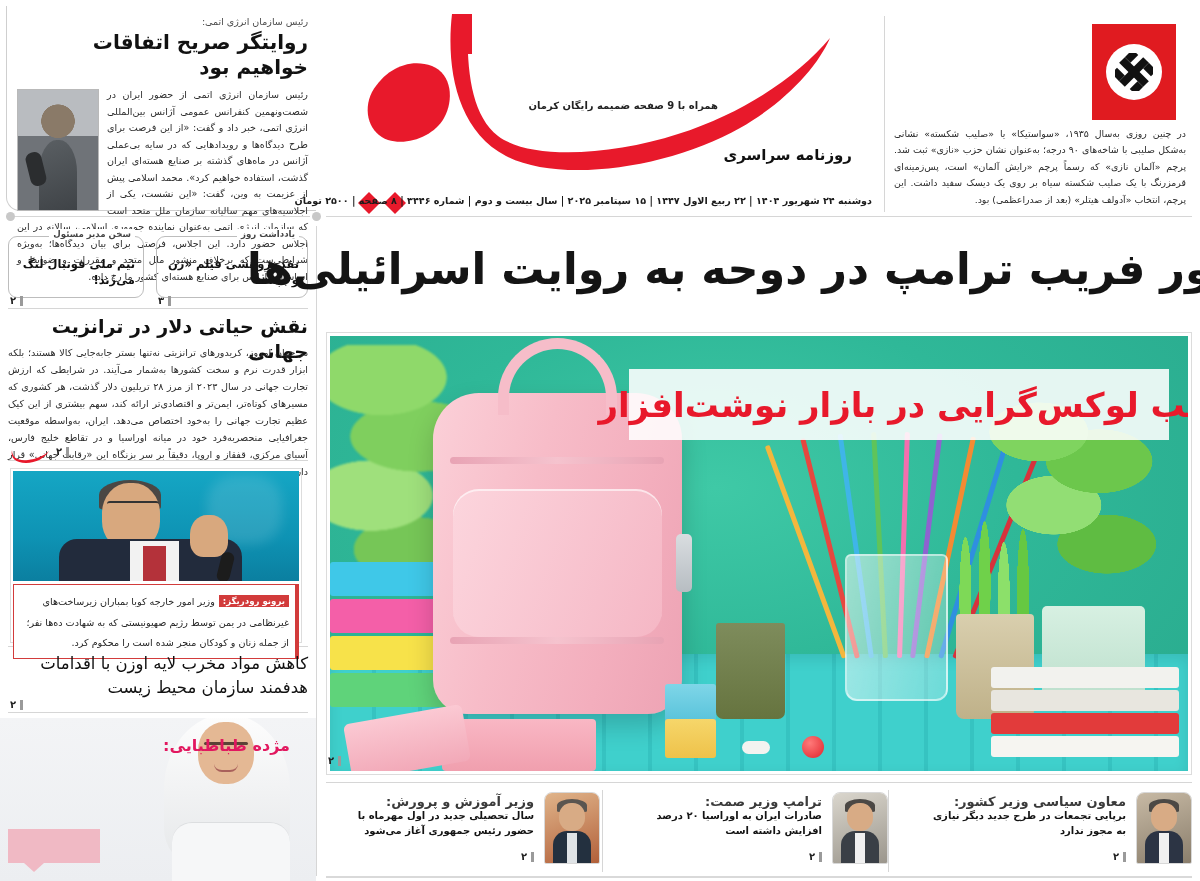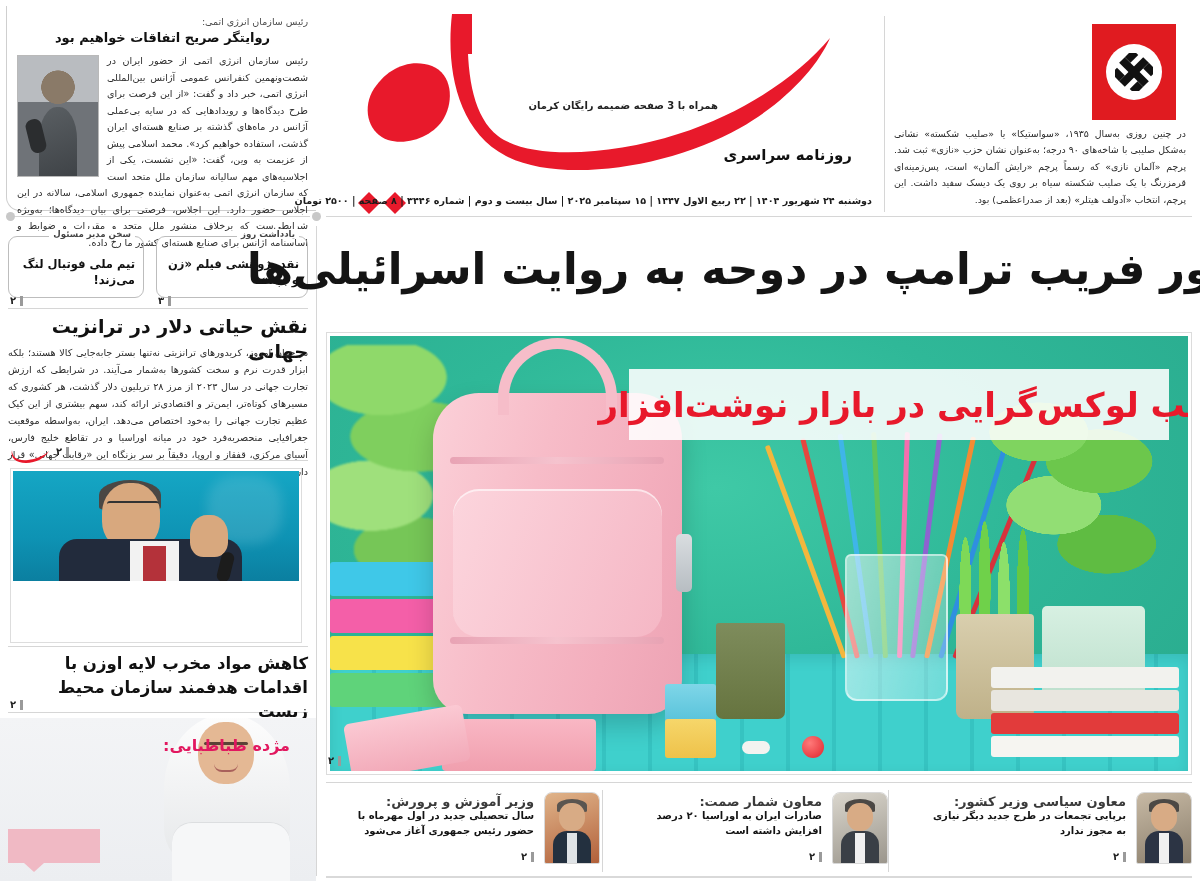--- a/index.html
+++ b/index.html
@@ -17,21 +17,21 @@
     position: absolute; left: 6px; top: 6px; width: 310px; height: 205px;
     border: 1px solid #cfcfcf; border-radius: 0 0 0 14px;
     border-top: none; border-right: none;
     padding: 10px 8px 6px 10px;
   }
   .tl-kicker {
     font-size: 9.5px; color: #4a4a4a; text-align: right; letter-spacing: .2px;
     margin-bottom: 3px;
   }
   .tl-title {
-    font-size: 13px; font-weight: bold; color: #111; text-align: center;
+    font-size: 20px; font-weight: bold; color: #111; text-align: right;
     line-height: 1.25; margin-bottom: 7px; letter-spacing: -.2px;
   }
   .tl-body { position: relative; }
   .tl-photo {
     float: left; width: 82px; height: 122px; margin: 2px 8px 3px 0;
     border: 1px solid #b9b9b9;
     background:
       radial-gradient(circle at 50% 26%, #8a7a68 0 17%, transparent 17.5%),
       linear-gradient(#b9bcc0 0 38%, #6f7378 38% 100%),
       #8d9095;
@@ -177,21 +177,21 @@
     font-size:8.6px; font-weight:bold; padding:1px 4px; margin-left:4px;
     vertical-align: middle;
   }
   .cuba-cap .txt {
     font-size: 9.6px; line-height: 1.72; color:#222; text-align: justify; display:inline;
   }
 
   
   .ozone {
     position:absolute; left:8px; top:652px; width:300px; text-align:right;
-    font-size:16.5px; font-weight:bold; color:#111; line-height:1.45;
+    font-size:16.5px; font-weight:normal; color:#111; line-height:1.45;
   }
 
   
   .artfair { position:absolute; left:0; top:718px; width:316px; height:163px; overflow:hidden;
     background: linear-gradient(180deg,#f3f4f6 0%, #eceef1 100%); padding-left: 36px; }
   .af-person {
     position:absolute; left:150px; top:0px; width:166px; height:163px; overflow:hidden;
   }
   .af-person .scarf {
     position:absolute; left:14px; top:-4px; width:126px; height:150px;
@@ -410,21 +410,21 @@
       <div class="tl-text">رئیس سازمان انرژی اتمی از حضور ایران در شصت‌ونهمین کنفرانس عمومی آژانس بین‌المللی انرژی اتمی، خبر داد و گفت: «از این فرصت برای طرح دیدگاه‌ها و رویدادهایی که در سایه بی‌عملی آژانس در ماه‌های گذشته بر صنایع هسته‌ای ایران گذشت، استفاده خواهیم کرد». محمد اسلامی پیش از عزیمت به وین، گفت: «این نشست، یکی از اجلاسیه‌های مهم سالیانه سازمان ملل متحد است که سازمان انرژی اتمی به‌عنوان نماینده جمهوری اسلامی، سالانه در این اجلاس حضور دارد. این اجلاس، فرصتی برای بیان دیدگاه‌ها؛ به‌ویژه شرایطی‌ست که برخلاف منشور ملل متحد و مقررات و ضوابط و اساسنامه آژانس برای صنایع هسته‌ای کشور ما رخ داده.</div>
     </div>
   </div>
 
   <div class="masthead">
     <svg class="logo-glyph" viewBox="0 0 520 180">
       <path d="M120 18 C118 70 122 118 150 140 C182 164 262 160 330 138 C396 117 450 80 482 42 C470 70 438 106 392 132 C322 172 212 188 158 160 C108 134 98 70 104 18 Z" fill="#e8192b"></path>
       <path d="M24 96 C38 72 62 62 84 70 C104 78 106 104 96 122 C86 140 60 150 40 144 C22 138 14 116 24 96 Z" fill="#e8192b"></path>
       <path d="M104 18 L124 18 L124 58 L104 58 Z" fill="#e8192b"></path>
     </svg>
-    <div class="free-supp">همراه با 3 صفحه ضمیمه رایگان کرمان</div>
+    <div class="free-supp">همراه با 9 صفحه ضمیمه رایگان کرمان</div>
     <div class="subtitle">روزنامه سراسری</div>
     <svg class="date-diamonds" viewBox="0 0 52 26">
       <path d="M13 2 L24 13 L13 24 L2 13 Z" fill="#e8192b"></path>
       <path d="M39 2 L50 13 L39 24 L28 13 Z" fill="#e8192b"></path>
     </svg>
     <div class="dateline">دوشنبه ۲۴ شهریور ۱۴۰۴ | ۲۲ ربیع الاول ۱۴۴۷ | ۱۵ سپتامبر ۲۰۲۵ | سال بیست و دوم | شماره ۳۴۴۶ | ۸ صفحه | ۲۵۰۰ تومان</div>
   </div>
 
   <div class="tr-wrap">
     <div class="nazi-flag">
@@ -483,20 +483,23 @@
       <span class="blur1"></span>
       <span class="hair"></span>
       <span class="head"></span>
       <span class="glasses"></span>
       <span class="suit"></span>
       <span class="shirt"></span>
       <span class="tie"></span>
       <span class="hand"></span>
       <span class="mic2"></span>
     </div>
+    <div class="cuba-cap">
+      <span class="who">برونو رودریگز:</span><span class="txt">وزیر امور خارجه کوبا بمباران زیرساخت‌های غیرنظامی در یمن توسط رژیم صهیونیستی که به شهادت ده‌ها نفر؛ از جمله زنان و کودکان منجر شده است را محکوم کرد.</span>
+    </div>
   </div>
 
   <div class="ozone">کاهش مواد مخرب لایه اوزن با اقدامات هدفمند سازمان محیط زیست</div>
   <div class="pagenum" style="left:10px; top:700px;">۲</div>
 
   <div class="artfair">
     <div class="af-person">
       <span class="scarf"></span>
       <span class="face"></span>
       <span class="brow"></span>
@@ -584,21 +587,21 @@
   </div>
 
   <div class="bbox" style="left:616px; width:272px;">
     <div class="thumb">
       <span class="bg" style="background:linear-gradient(160deg,#dad6cd,#9b968c);"></span>
       <span class="hr"></span>
       <span class="fc"></span>
       <span class="bd" style="background:#3a3f46;"></span>
       <span class="sh"></span>
     </div>
-    <div class="kicker">معاون شمار صمت:</div>
+    <div class="kicker">ترامپ وزیر صمت:</div>
     <div class="htxt">صادرات ایران به اوراسیا ۲۰ درصد افزایش داشته است</div>
     <div class="pagenum pg">۲</div>
   </div>
 
   <div class="bbox" style="left:332px; width:268px;">
     <div class="thumb">
       <span class="bg" style="background:linear-gradient(160deg,#e0b48a,#b2603a);"></span>
       <span class="hr" style="background:#5a5550;"></span>
       <span class="fc"></span>
       <span class="bd" style="background:#23303f;"></span>

